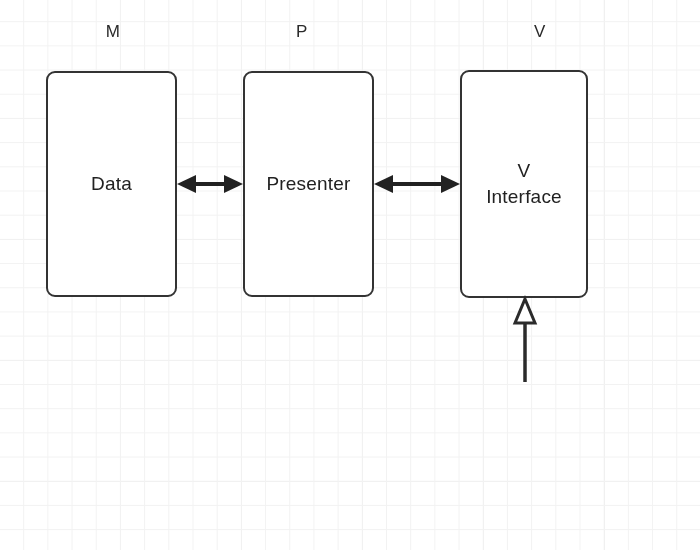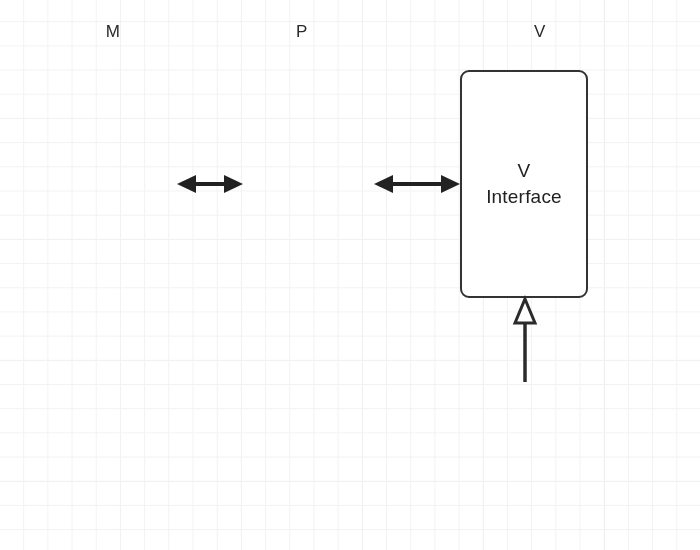--- a/index.html
+++ b/index.html
@@ -65,21 +65,27 @@
 </style>
 </head>
 <body>
 
 <div id="canvas">
 
   <div class="col-label" style="left:113px; top:22px;">M</div>
   <div class="col-label" style="left:302px; top:22px;">P</div>
   <div class="col-label" style="left:540px; top:22px;">V</div>
 
+  <div class="node" style="left:46px; top:71px; width:131px; height:226px;">
+    <span class="node-label">Data</span>
+  </div>
 
+  <div class="node" style="left:243px; top:71px; width:131px; height:226px;">
+    <span class="node-label">Presenter</span>
+  </div>
 
   <div class="node" style="left:460px; top:70px; width:128px; height:228px;">
     <span class="node-label">V
 Interface</span>
   </div>
 
 
   <svg class="edge-layer" viewBox="0 0 700 550" width="700" height="550">
 
     <g>

